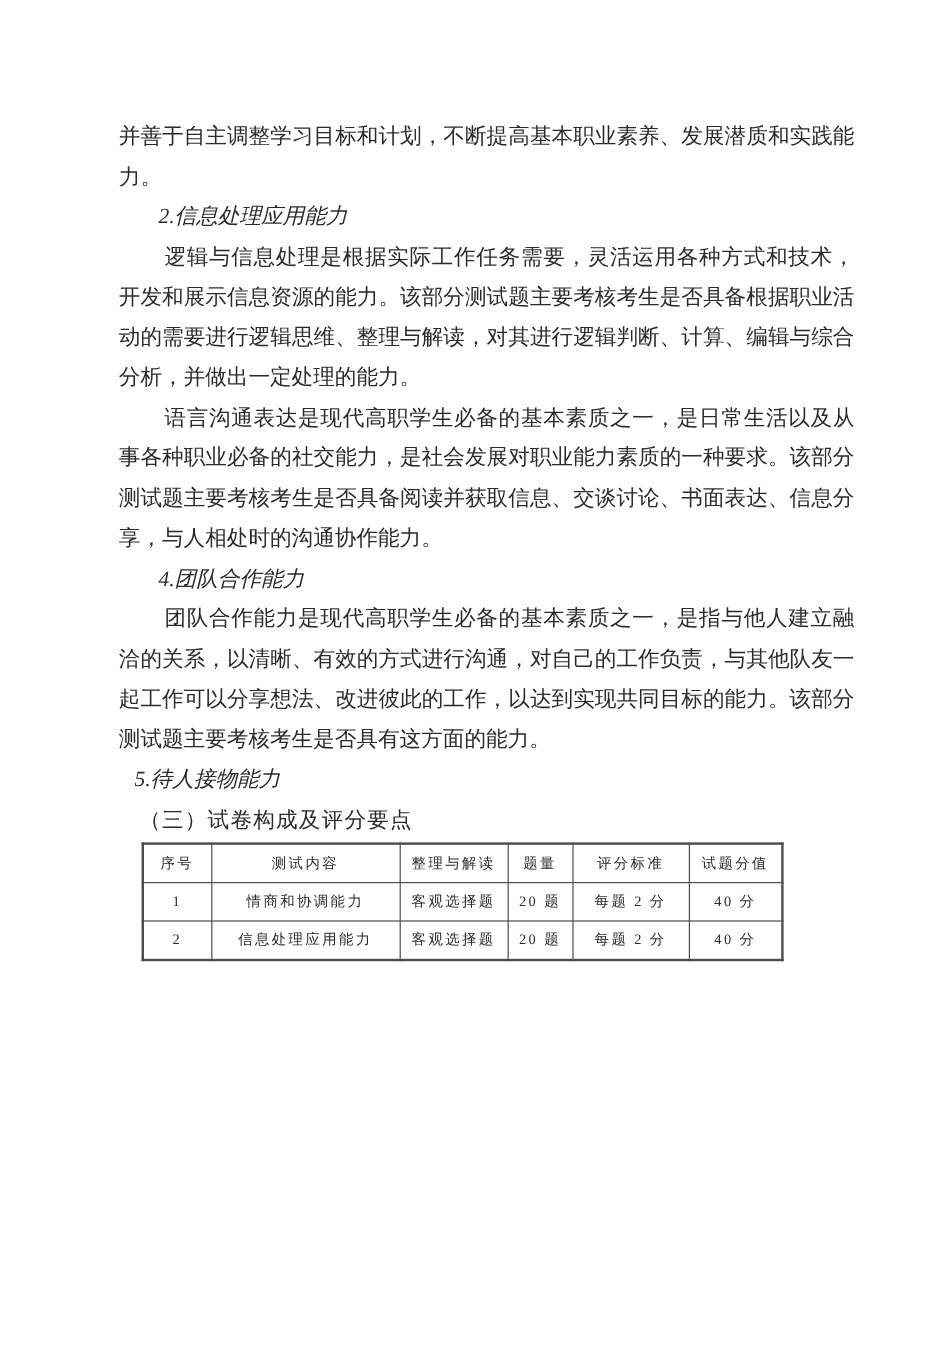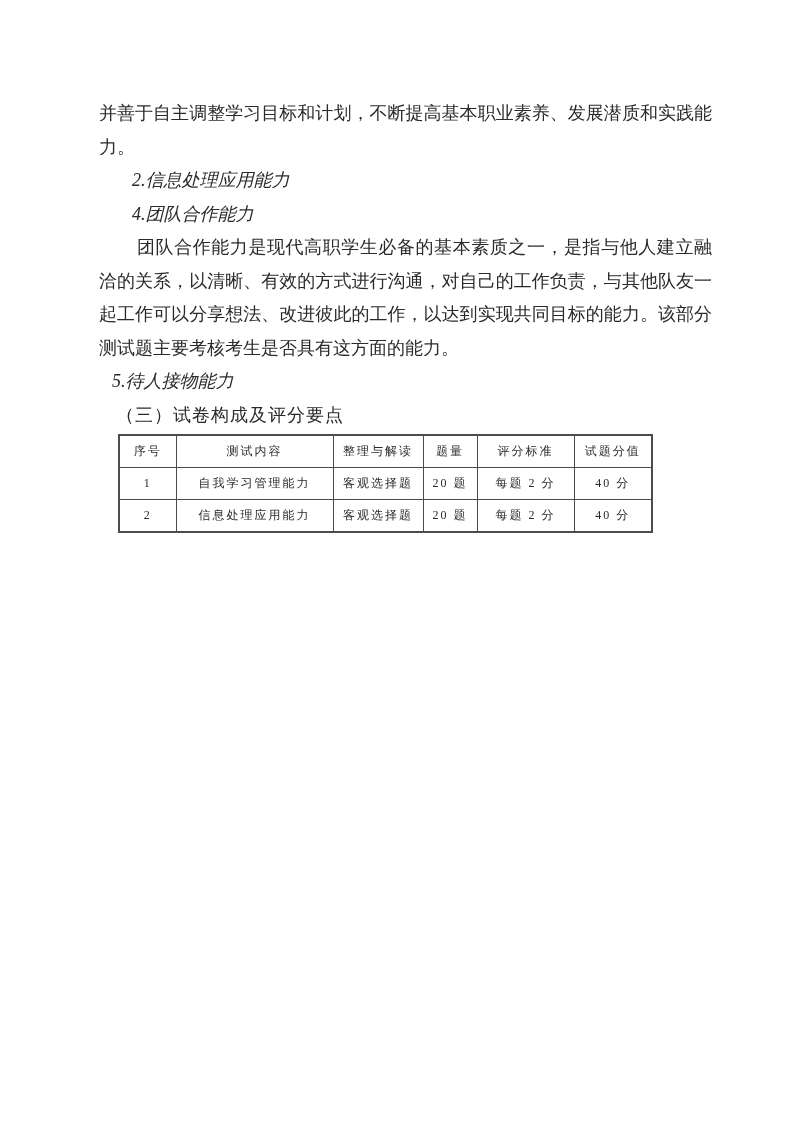--- a/index.html
+++ b/index.html
@@ -80,21 +80,23 @@
 </style>
 </head>
 <body>
 
 <div class="page">
   <div class="content">
 
     <p class="para para-first">并善于自主调整学习目标和计划，不断提高基本职业素养、发展潜质和实践能力。</p>
 
     <div class="sec-heading">2.信息处理应用能力</div>
+    <p class="para">逻辑与信息处理是根据实际工作任务需要，灵活运用各种方式和技术，开发和展示信息资源的能力。该部分测试题主要考核考生是否具备根据职业活动的需要进行逻辑思维、整理与解读，对其进行逻辑判断、计算、编辑与综合分析，并做出一定处理的能力。</p>
 
+    <p class="para">语言沟通表达是现代高职学生必备的基本素质之一，是日常生活以及从事各种职业必备的社交能力，是社会发展对职业能力素质的一种要求。该部分测试题主要考核考生是否具备阅读并获取信息、交谈讨论、书面表达、信息分享，与人相处时的沟通协作能力。</p>
 
     <div class="sec-heading">4.团队合作能力</div>
     <p class="para">团队合作能力是现代高职学生必备的基本素质之一，是指与他人建立融洽的关系，以清晰、有效的方式进行沟通，对自己的工作负责，与其他队友一起工作可以分享想法、改进彼此的工作，以达到实现共同目标的能力。该部分测试题主要考核考生是否具有这方面的能力。</p>
 
     <div class="sec-heading sec-heading-5">5.待人接物能力</div>
 
     <div class="part-heading">（三）试卷构成及评分要点</div>
 
     <table class="score-table">
       <colgroup>
@@ -111,21 +113,21 @@
           <th>测试内容</th>
           <th>整理与解读</th>
           <th>题量</th>
           <th>评分标准</th>
           <th>试题分值</th>
         </tr>
       </thead>
       <tbody>
         <tr>
           <td>1</td>
-          <td>自我学习管理能力</td>
+          <td>情商和协调能力</td>
           <td>客观选择题</td>
           <td>20 题</td>
           <td>每题 2 分</td>
           <td>40 分</td>
         </tr>
         <tr>
           <td>2</td>
           <td>信息处理应用能力</td>
           <td>客观选择题</td>
           <td>20 题</td>

